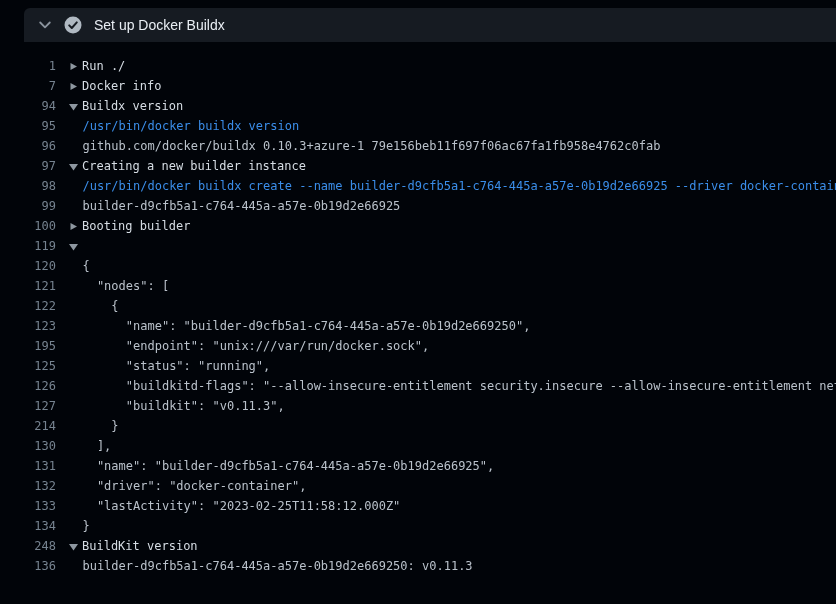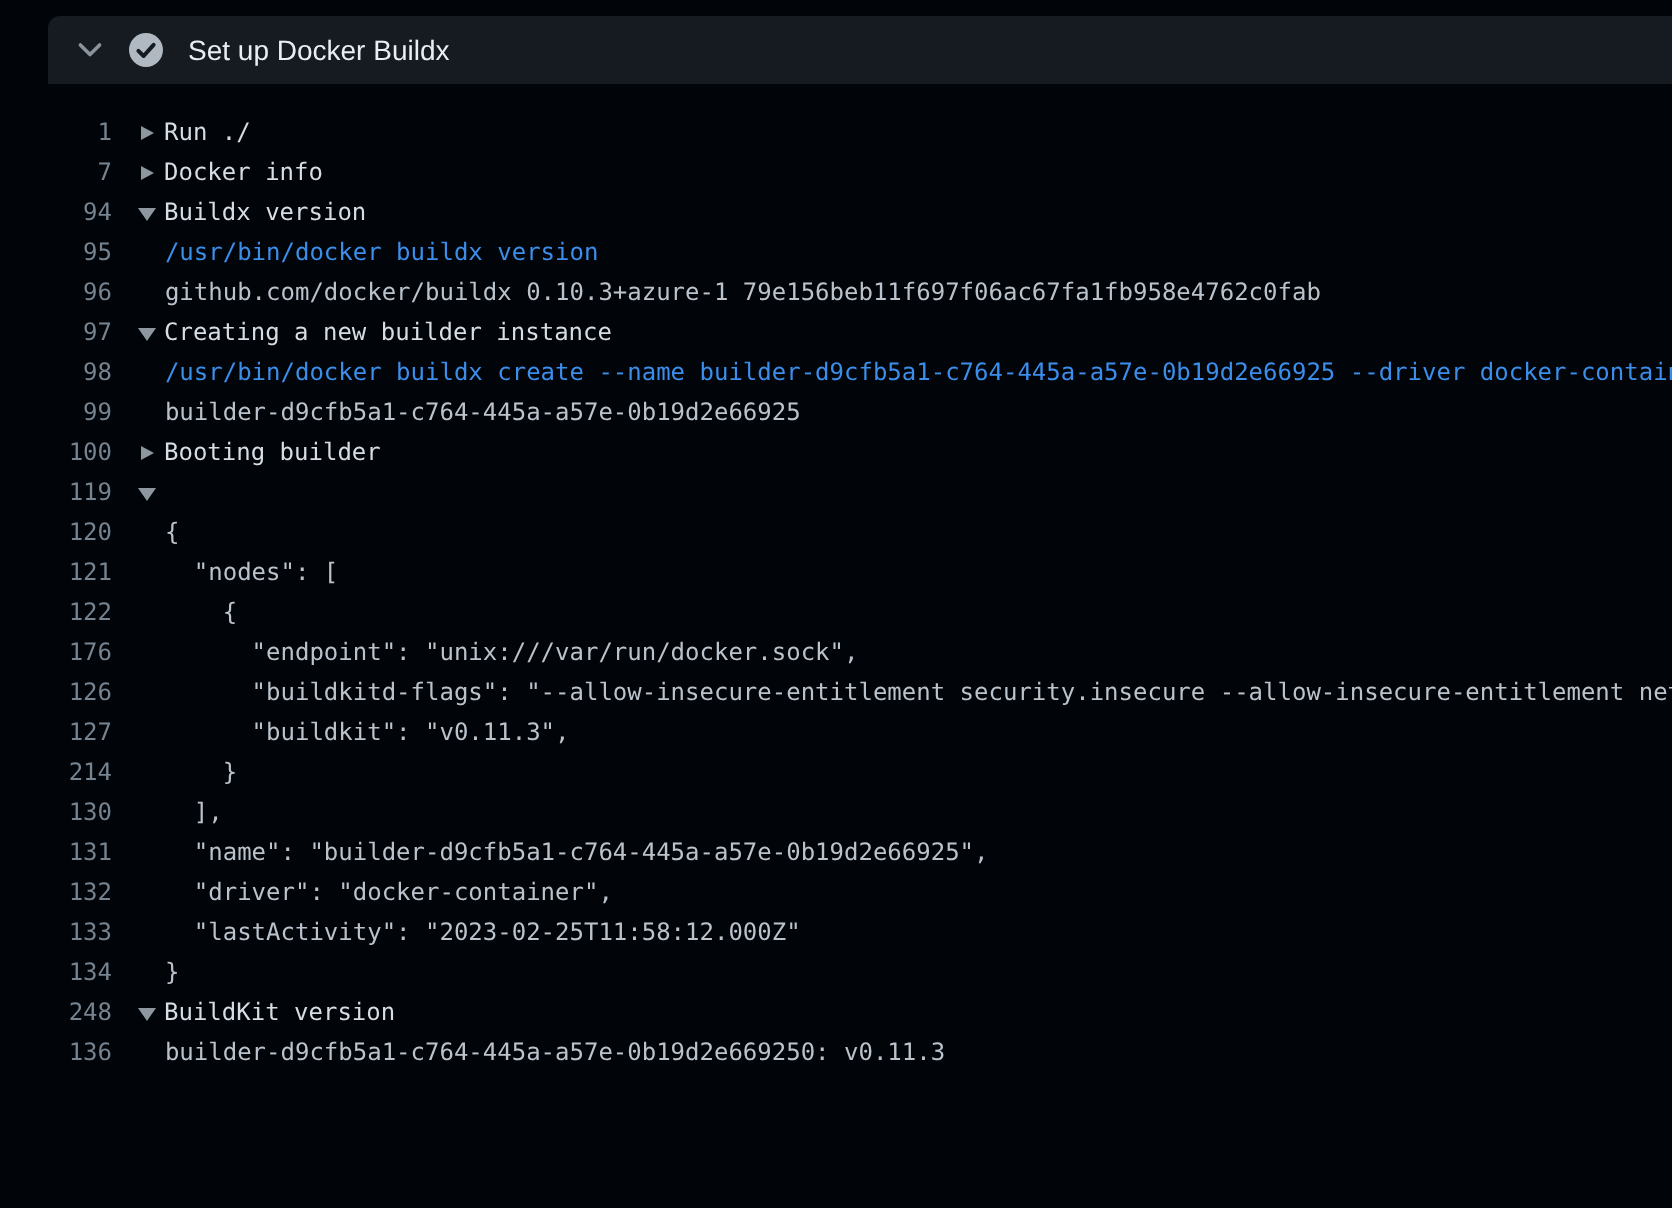--- a/index.html
+++ b/index.html
@@ -98,21 +98,23 @@
     <div class="row"><span class="num">99</span><span class="content output">  builder-d9cfb5a1-c764-445a-a57e-0b19d2e66925</span></div>
     <div class="row"><span class="num">100</span><span class="content group"><span class="marker"><svg width="10" height="11" viewBox="0 0 10 11">
             <polygon points="2.5,2 9,5.5 2.5,9" fill="#8d97a0"></polygon>
           </svg></span><span>Booting builder</span></span></div>
     <div class="row"><span class="num">119</span><span class="content group"><span class="marker"><svg width="10" height="11" viewBox="0 0 10 11">
             <polygon points="1,3 10,3 5.5,9.5" fill="#8d97a0"></polygon>
           </svg></span></span></div>
     <div class="row"><span class="num">120</span><span class="content output">  {</span></div>
     <div class="row"><span class="num">121</span><span class="content output">    "nodes": [</span></div>
     <div class="row"><span class="num">122</span><span class="content output">      {</span></div>
-    <div class="row"><span class="num">176</span><span class="content output">        "endpoint": "unix:///var/run/docker.sock",</span></div>
+    <div class="row"><span class="num">123</span><span class="content output">        "name": "builder-d9cfb5a1-c764-445a-a57e-0b19d2e669250",</span></div>
+    <div class="row"><span class="num">195</span><span class="content output">        "endpoint": "unix:///var/run/docker.sock",</span></div>
+    <div class="row"><span class="num">125</span><span class="content output">        "status": "running",</span></div>
     <div class="row"><span class="num">126</span><span class="content output">        "buildkitd-flags": "--allow-insecure-entitlement security.insecure --allow-insecure-entitlement network.host",</span></div>
     <div class="row"><span class="num">127</span><span class="content output">        "buildkit": "v0.11.3",</span></div>
     <div class="row"><span class="num">214</span><span class="content output">      }</span></div>
     <div class="row"><span class="num">130</span><span class="content output">    ],</span></div>
     <div class="row"><span class="num">131</span><span class="content output">    "name": "builder-d9cfb5a1-c764-445a-a57e-0b19d2e66925",</span></div>
     <div class="row"><span class="num">132</span><span class="content output">    "driver": "docker-container",</span></div>
     <div class="row"><span class="num">133</span><span class="content output">    "lastActivity": "2023-02-25T11:58:12.000Z"</span></div>
     <div class="row"><span class="num">134</span><span class="content output">  }</span></div>
     <div class="row"><span class="num">248</span><span class="content group"><span class="marker"><svg width="10" height="11" viewBox="0 0 10 11">
             <polygon points="1,3 10,3 5.5,9.5" fill="#8d97a0"></polygon>

